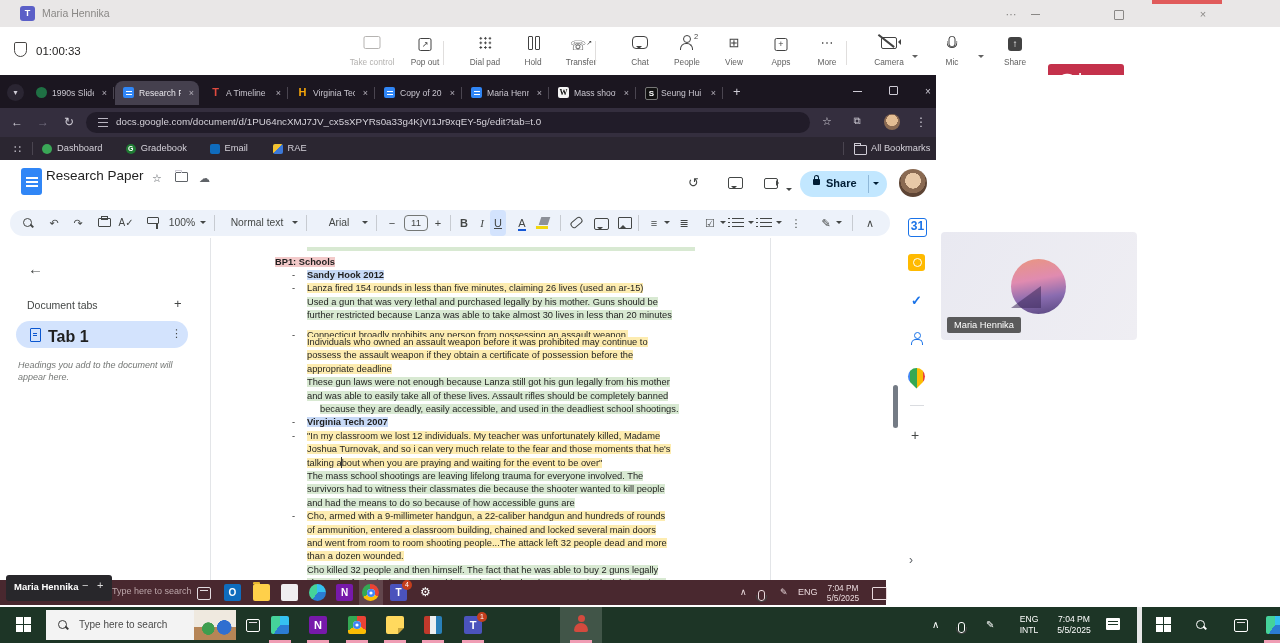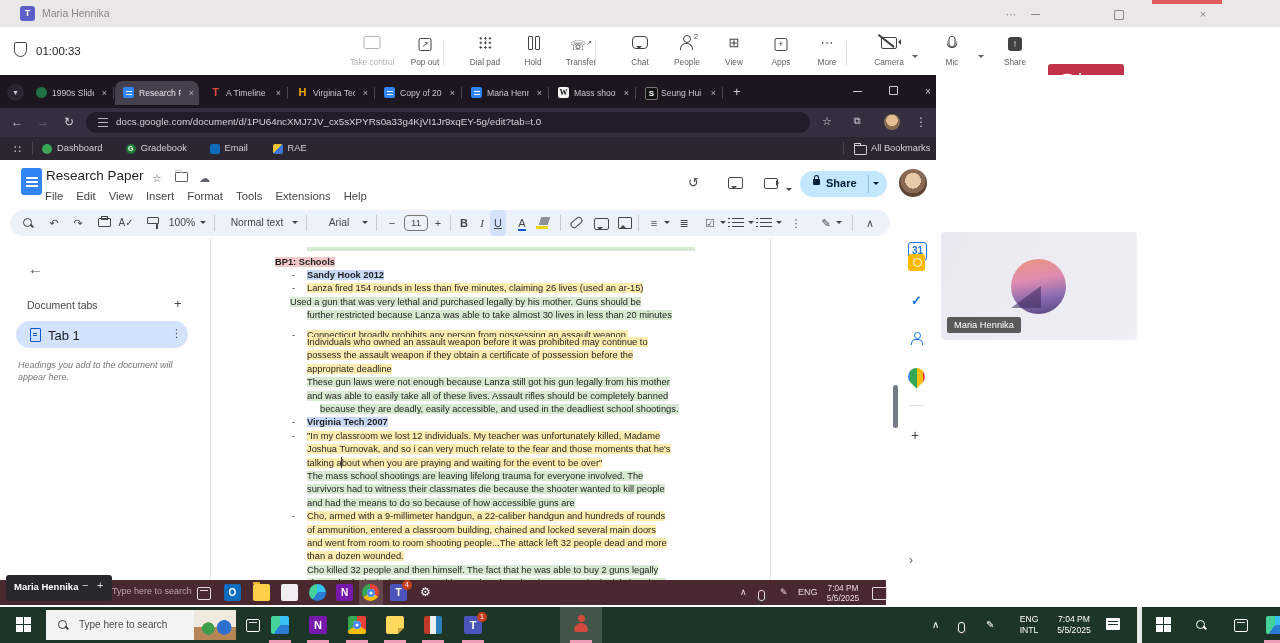--- a/index.html
+++ b/index.html
@@ -138,37 +138,37 @@
   .rmark{position:absolute;top:9px;border:4px solid transparent;border-top-color:#4285f4;}
   .gray-mg{position:absolute;top:2px;left:0;width:66px;height:8px;background:#eceef1;}
   
   .backarrow{left:28px;top:185px;font-size:15px;color:#444746;}
   .dt-head{left:27px;top:224px;font-size:10.5px;color:#444746;}
   .dt-plus{left:174px;top:221px;font-size:13px;color:#444746;}
   .tabpill{left:16px;top:246px;width:172px;height:27px;background:#d3e3fd;border-radius:14px;}
   .tp-ico{left:14px;top:7px;width:9px;height:12px;border:1.3px solid #0b57d0;border-radius:1px;}
   .tp-ico::after{content:"";position:absolute;left:1.5px;top:2px;width:4px;height:5px;
      background:repeating-linear-gradient(0deg,#0b57d0 0 1px,transparent 1px 2.4px);}
-  .tp-txt{left:32px;top:7px;font-size:13px;color:#1f1f1f;font-weight:normal;}
+  .tp-txt{left:32px;top:7px;font-size:16px;color:#1f1f1f;font-weight:bold;}
   .tp-dots{left:155px;top:6px;font-size:11px;color:#444746;}
   .hint{left:18px;top:284px;width:160px;font-size:9px;font-style:italic;color:#747775;line-height:12px;}
   
   .page{left:210px;top:163px;width:559px;height:342px;background:#fff;border-left:1px solid #e3e5e8;border-right:1px solid #e3e5e8;}
   .dline{position:absolute;height:13.4px;white-space:nowrap;font-size:9.3px;line-height:13.4px;color:#1f1f1f;z-index:2;}
   .dline .bl{display:inline-block;width:15px;}
   .hl-pink{background:#f3caca;}
   .hl-blue{background:#c7d9f6;}
   .hl-yellow{background:#fdecb0;}
   .hl-green{background:#d8e9d2;}
   .sliver{left:307px;top:172px;width:388px;height:4px;background:#d8e9d2;z-index:2;}
   .ibeam{left:341px;top:382px;width:1.3px;height:11px;background:#333;z-index:3;}
   .vscroll{left:893px;top:310px;width:5px;height:43px;background:#747b85;border-radius:3px;}
   
   .rail-ico{left:908px;width:17px;height:17px;border-radius:3px;color:#fff;text-align:center;}
-  .cal{background:#fff;border:1px solid #1a73e8;color:#1a73e8;font-size:10px;font-weight:bold;line-height:15px;margin-top:24px;}
+  .cal{background:#fff;border:1px solid #1a73e8;color:#1a73e8;font-size:12px;font-weight:bold;line-height:15px;}
   .keep{background:#ffba00;}
   .keep::after{content:"";position:absolute;left:5px;top:3.5px;width:7px;height:7px;border:1.6px solid #fff;border-radius:50%;}
   .tasks{background:#fff;color:#1a73e8;font-size:13px;line-height:17px;font-weight:bold;}
   .contacts{background:#fff;}
   .contacts::before{content:"";position:absolute;left:5.5px;top:2px;width:5px;height:5px;border:1.6px solid #1a73e8;border-radius:50%;}
   .contacts::after{content:"";position:absolute;left:3px;top:9px;width:10px;height:5px;border:1.6px solid #1a73e8;border-bottom:none;border-radius:5px 5px 0 0;}
   .maps{background:linear-gradient(135deg,#4285f4 25%,#34a853 25% 50%,#fbbc04 50% 75%,#ea4335 75%);
         border-radius:50% 50% 50% 0;transform:rotate(-45deg);}
   .raildiv{left:910px;top:330px;width:14px;height:1px;background:#dadce0;}
   .railplus{left:911px;top:352px;font-size:14px;color:#444746;}
@@ -404,21 +404,20 @@
       <span class="abs folder" style="left:854px;top:8px"></span>
       <span class="abs bm-item" style="left:871px">All Bookmarks</span>
     </div>
 
     <div class="abs docs">
       <span class="abs gd-icon"></span>
       <span class="abs gd-title">Research Paper</span>
       <span class="abs gd-tico" style="left:152px">☆</span>
       <span class="abs gd-tico" style="left:175px"><span class="abs folder" style="position:relative;display:inline-block;border-color:#5f6368"></span></span>
       <span class="abs gd-tico" style="left:199px">☁</span>
-      <div class="abs gd-menus" id="gd-menus"><span>File</span><span>Edit</span><span>View</span><span>Insert</span><span>Format</span><span>Tools</span><span>Extensions</span><span>Help</span></div>
 
       <span class="abs gd-right" style="left:688px">↺</span>
       <span class="abs combubble"></span>
       <span class="abs gcam"></span>
       <span class="abs caret" style="left:786px;top:20px;border-top-color:#444746"></span>
       <div class="abs sharepill">
         <span class="abs lock"></span>
         <span class="abs sharetxt">Share</span>
         <span class="abs sharediv"></span>
         <span class="abs sharecaret"></span>
@@ -507,21 +506,21 @@
       <span class="rmark" style="left:63px"></span>
       <span class="rmark" style="left:489px"></span>
     </div>
 
     <div class="abs page"></div>
     <div class="abs sliver"></div>
     <div id="doc-lines">
         <div class="dline" style="top: 180.6px; left: 275px;"><span class="hl-pink" style="font-weight: bold;">BP1: Schools</span></div>
         <div class="dline" style="top: 194px; left: 292px;"><span class="bl">-</span><span class="hl-blue" style="font-weight: bold;">Sandy Hook 2012</span></div>
         <div class="dline" style="top: 207.4px; left: 292px;"><span class="bl">-</span><span class="hl-yellow">Lanza fired 154 rounds in less than five minutes, claiming 26 lives (used an ar-15)</span></div>
-        <div class="dline" style="top: 220.8px; left: 290px;"><span class="hl-green">Used a gun that was very lethal and purchased legally by his mother. Guns should be</span></div>
+        <div class="dline" style="top: 220.8px; left: 307px;"><span class="hl-green">Used a gun that was very lethal and purchased legally by his mother. Guns should be</span></div>
         <div class="dline" style="top: 234.2px; left: 307px;"><span class="hl-green">further restricted because Lanza was able to take almost 30 lives in less than 20 minutes</span></div>
         <div class="dline" style="top: 254px; left: 292px;"><span class="bl">-</span><span class="hl-yellow">Connecticut broadly prohibits any person from possessing an assault weapon.</span></div>
         <div class="dline" style="top: 261px; left: 307px;"><span class="hl-yellow">Individuals who owned an assault weapon before it was prohibited may continue to</span></div>
         <div class="dline" style="top: 274.4px; left: 307px;"><span class="hl-yellow">possess the assault weapon if they obtain a certificate of possession before the</span></div>
         <div class="dline" style="top: 287.8px; left: 307px;"><span class="hl-yellow">appropriate deadline</span></div>
         <div class="dline" style="top: 301.2px; left: 307px;"><span class="hl-green">These gun laws were not enough because Lanza still got his gun legally from his mother</span></div>
         <div class="dline" style="top: 314.6px; left: 307px;"><span class="hl-green">and was able to easily take all of these lives. Assault rifles should be completely banned</span></div>
         <div class="dline" style="top: 328px; left: 307px; padding-left: 13px;"><span class="hl-green">because they are deadly, easily accessible, and used in the deadliest school shootings.</span></div>
         <div class="dline" style="top: 341.4px; left: 292px;"><span class="bl">-</span><span class="hl-blue" style="font-weight: bold;">Virginia Tech 2007</span></div>
         <div class="dline" style="top: 354.8px; left: 292px;"><span class="bl">-</span><span class="hl-yellow">"In my classroom we lost 12 individuals. My teacher was unfortunately killed, Madame</span></div>

